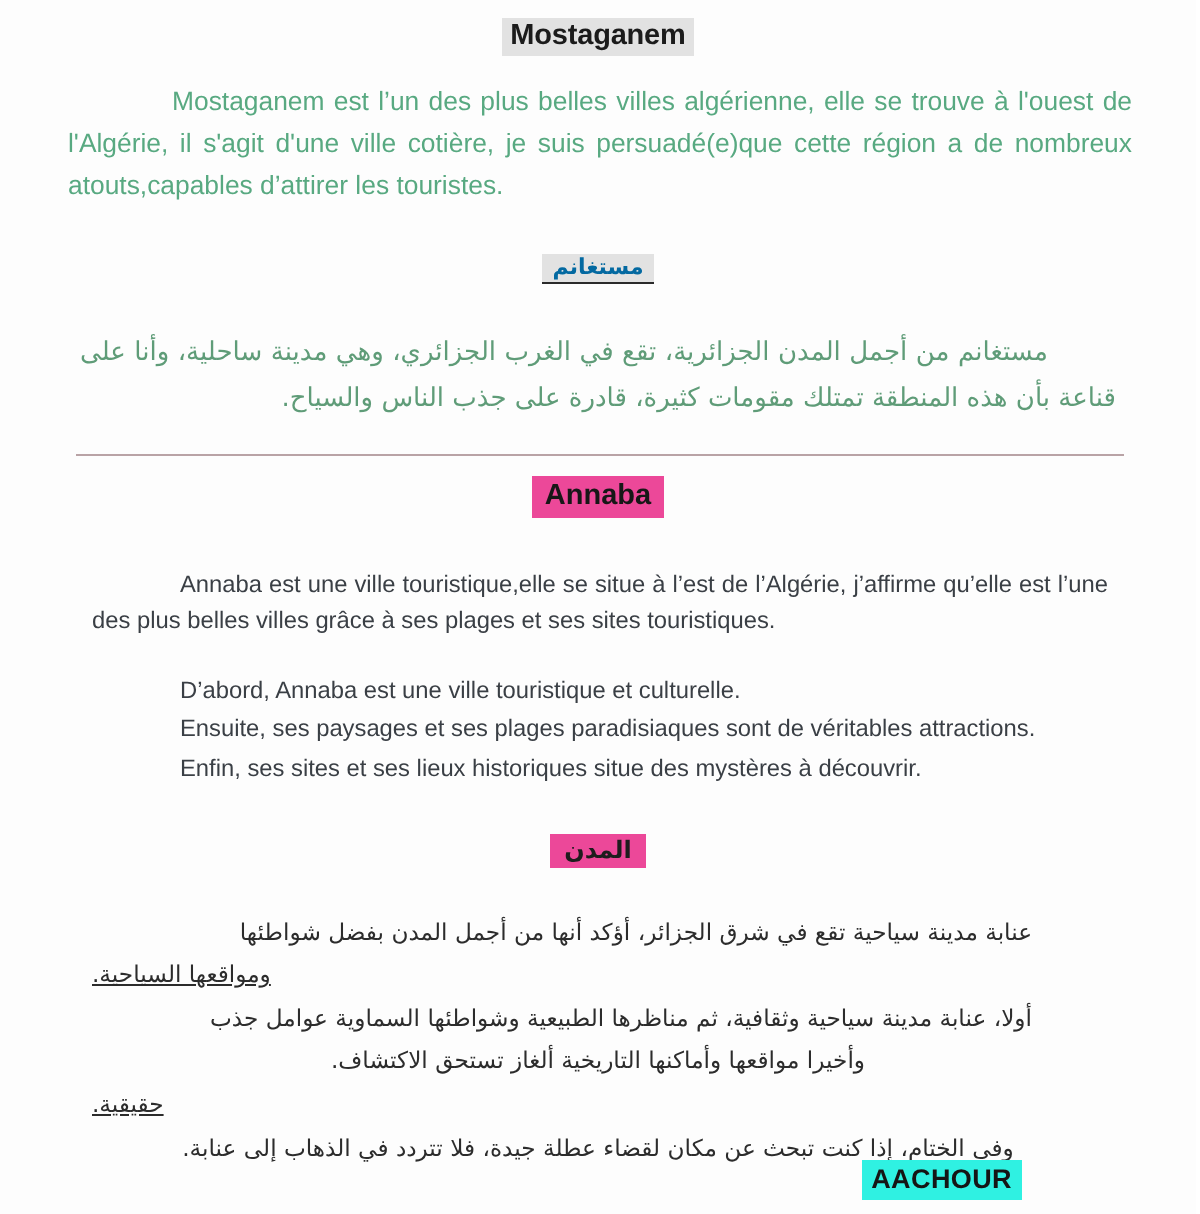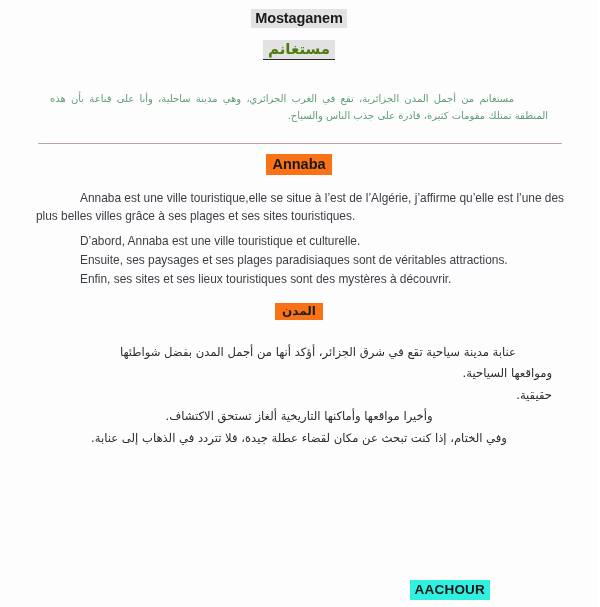--- a/index.html
+++ b/index.html
@@ -32,31 +32,31 @@
     color: #1b1b1b;
     letter-spacing: -0.1px;
     margin: 0;
     padding: 9px 0 0 0;
     line-height: 1.35;
   }
   .doc-title > span {
     padding: 1px 4px 2px 4px;
   }
   .hl-gray   { background: #e2e2e2; }
-  .hl-olive  { background: #f97316; }
+  .hl-olive  { background: #ec4899; }
   .hl-cyan   { background: #2ff1e2; }
 
   .title-ar {
     text-align: center;
-    margin: 0;
+    margin: 12px;
     padding: 10px 0 0 0;
     font-family: "DejaVu Sans", "Liberation Sans", sans-serif;
-    font-size: 15px;
-    font-weight: bold;
-    color: #4d7c0f;
+    font-size: 11px;
+    font-weight: bold;
+    color: #0369a1;
     direction: rtl;
     line-height: 1.4;
   }
   .title-ar > span {
     padding: 0 5px 1px 5px;
     border-bottom: 1.4px solid #2a2a2a;
   }
 
   .title-annaba {
     text-align: center;
@@ -88,33 +88,33 @@
     padding: 11px 4px 0 6px;
     color: #58a981;
     font-size: 13.2px;
     line-height: 1.62;
     text-align: justify;
     text-indent: 52px;
     text-justify: inter-word;
   }
 
   .para-ar-green {
-    margin: 18px;
+    margin: 8px;
     padding: 12px 4px 0 4px;
     direction: rtl;
     text-align: justify;
     color: #5f9c78;
     font-family: "DejaVu Sans", "Liberation Sans", sans-serif;
-    font-size: 10px;
+    font-size: 13px;
     line-height: 1.78;
     text-indent: 34px;
   }
 
   .para-fr-dark {
-    margin: 4px;
+    margin: 14px;
     color: #3a3f45;
     font-size: 11.9px;
     line-height: 1.52;
     text-align: justify;
   }
   .para-fr-dark.first {
     padding: 10px 2px 0 4px;
     text-indent: 44px;
   }
   .para-lines {
@@ -136,84 +136,86 @@
     margin: 12px;
     padding: 10px 6px 0 6px;
     direction: rtl;
     color: #2c2c2c;
     font-family: "DejaVu Sans", "Liberation Sans", sans-serif;
     font-size: 11.6px;
     line-height: 1.86;
   }
   .ar-line { display: block; }
   .ar-ind   { text-indent: 36px; }
-  .ar-right { text-align: right; }
+  .ar-right { text-align: left; text-decoration: underline; }
   .ar-center{ text-align: center; }
 
   
   .divider {
     height: 0;
     border: 0;
     border-top: 1.3px solid #b9a3a6;
     margin: 16px 8px 0 10px;
     padding: 0;
   }
 
   
   .signature {
     position: absolute;
-    right: 108px;
+    right: 87px;
     bottom: 10px;
     font-size: 13.5px;
     font-weight: bold;
     color: #151515;
     letter-spacing: 0.2px;
   }
   .signature > span { padding: 2px 5px 3px 5px; }
 </style>
 </head>
 <body>
 
 <div class="page">
 
   <h1 class="doc-title">
     <span class="hl-gray">Mostaganem</span>
   </h1>
 
+  <p class="para-fr-green">Mostaganem est l’un des plus belles villes algérienne, elle se trouve à l'ouest de l'Algérie, il s'agit d'une ville cotière, je suis persuadé(e)que cette région a de nombreux atouts,capables d’attirer les touristes.</p>
 
   <h2 class="title-ar">
     <span class="hl-gray">مستغانم</span>
   </h2>
 
   <p class="para-ar-green">مستغانم من أجمل المدن الجزائرية، تقع في الغرب الجزائري، وهي مدينة ساحلية، وأنا على قناعة بأن هذه المنطقة تمتلك مقومات كثيرة، قادرة على جذب الناس والسياح.</p>
 
   <hr class="divider">
 
   <h2 class="title-annaba">
     <span class="hl-olive">Annaba</span>
   </h2>
 
   <p class="para-fr-dark first">Annaba est une ville touristique,elle se situe à l’est de l’Algérie, j’affirme qu’elle est l’une des plus belles villes grâce à ses plages et ses sites touristiques.</p>
 
   <div class="para-fr-dark para-lines">
     <span class="ln">D’abord, Annaba est une ville touristique et culturelle.</span>
     <span class="ln">Ensuite, ses paysages et ses plages paradisiaques sont de véritables attractions.</span>
-    <span class="ln">Enfin, ses sites et ses lieux touristiques sont des mystères à découvrir.</span>
+    <span class="ln">Enfin, ses sites et ses lieux historiques situe des mystères à découvrir.</span>
   </div>
 
 
   <h2 class="title-anaba-ar">
     <span class="hl-olive">المدن</span>
   </h2>
 
   <div class="para-ar-dark">
     <span class="ar-line ar-ind">عنابة مدينة سياحية تقع في شرق الجزائر، أؤكد أنها من أجمل المدن بفضل شواطئها</span>
     <span class="ar-line ar-right">ومواقعها السياحية.</span>
+    <span class="ar-line ar-ind">أولا، عنابة مدينة سياحية وثقافية، ثم مناظرها الطبيعية وشواطئها السماوية عوامل جذب</span>
+    <span class="ar-line ar-center">وأخيرا مواقعها وأماكنها التاريخية ألغاز تستحق الاكتشاف.</span>
     <span class="ar-line ar-right">حقيقية.</span>
-    <span class="ar-line ar-center">وأخيرا مواقعها وأماكنها التاريخية ألغاز تستحق الاكتشاف.</span>
     <span class="ar-line ar-center">وفي الختام، إذا كنت تبحث عن مكان لقضاء عطلة جيدة، فلا تتردد في الذهاب إلى عنابة.</span>
   </div>
 
   <div class="signature">
     <span class="hl-cyan">AACHOUR</span>
   </div>
 
 </div>
 
 </body></html>

